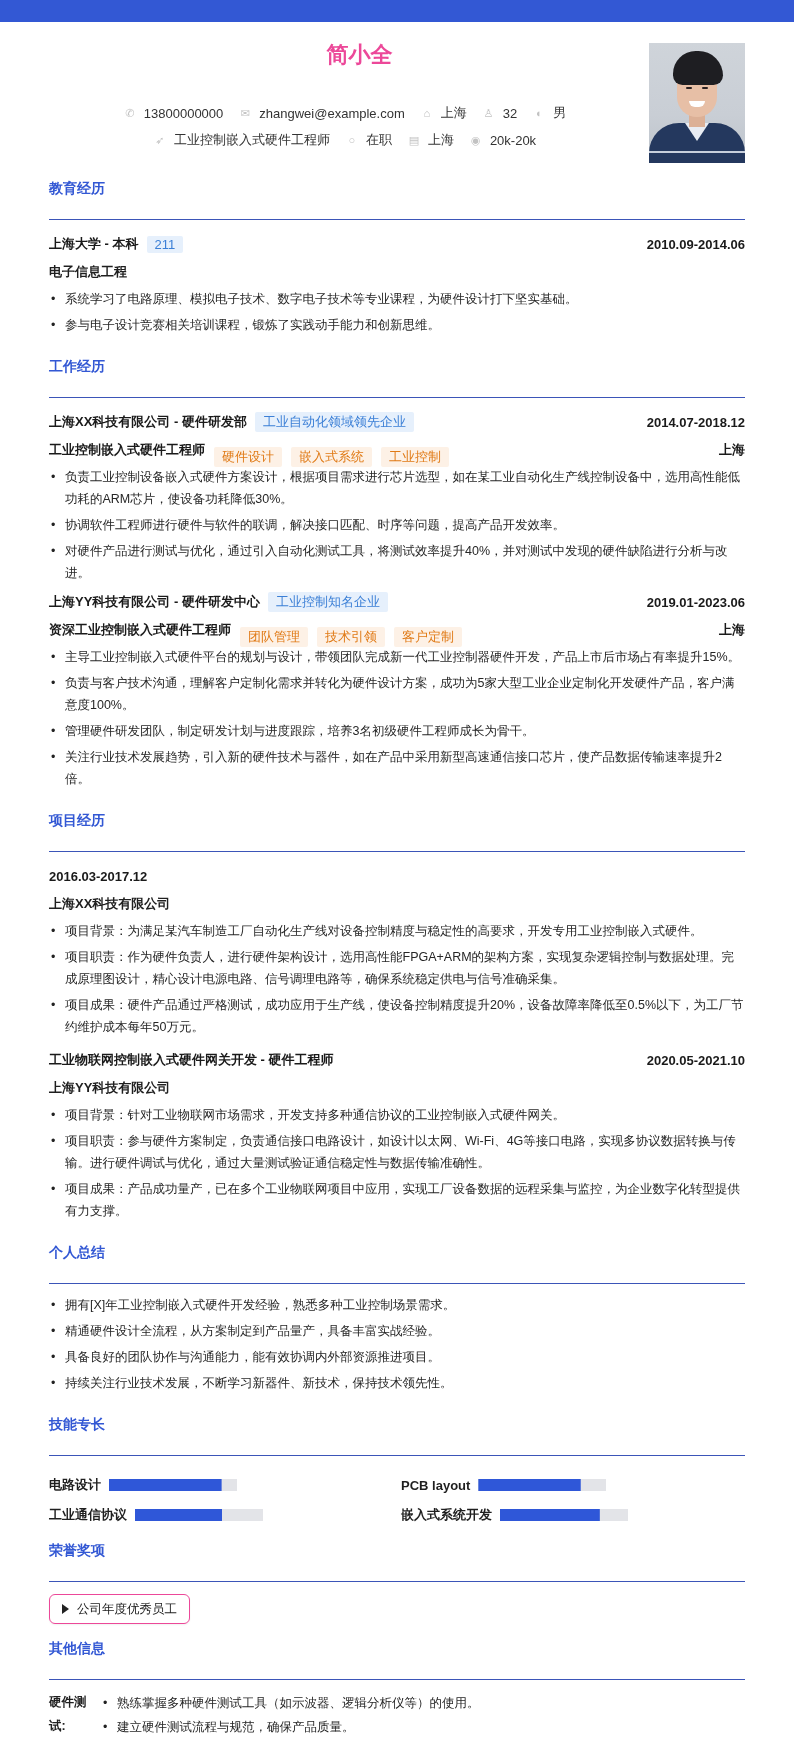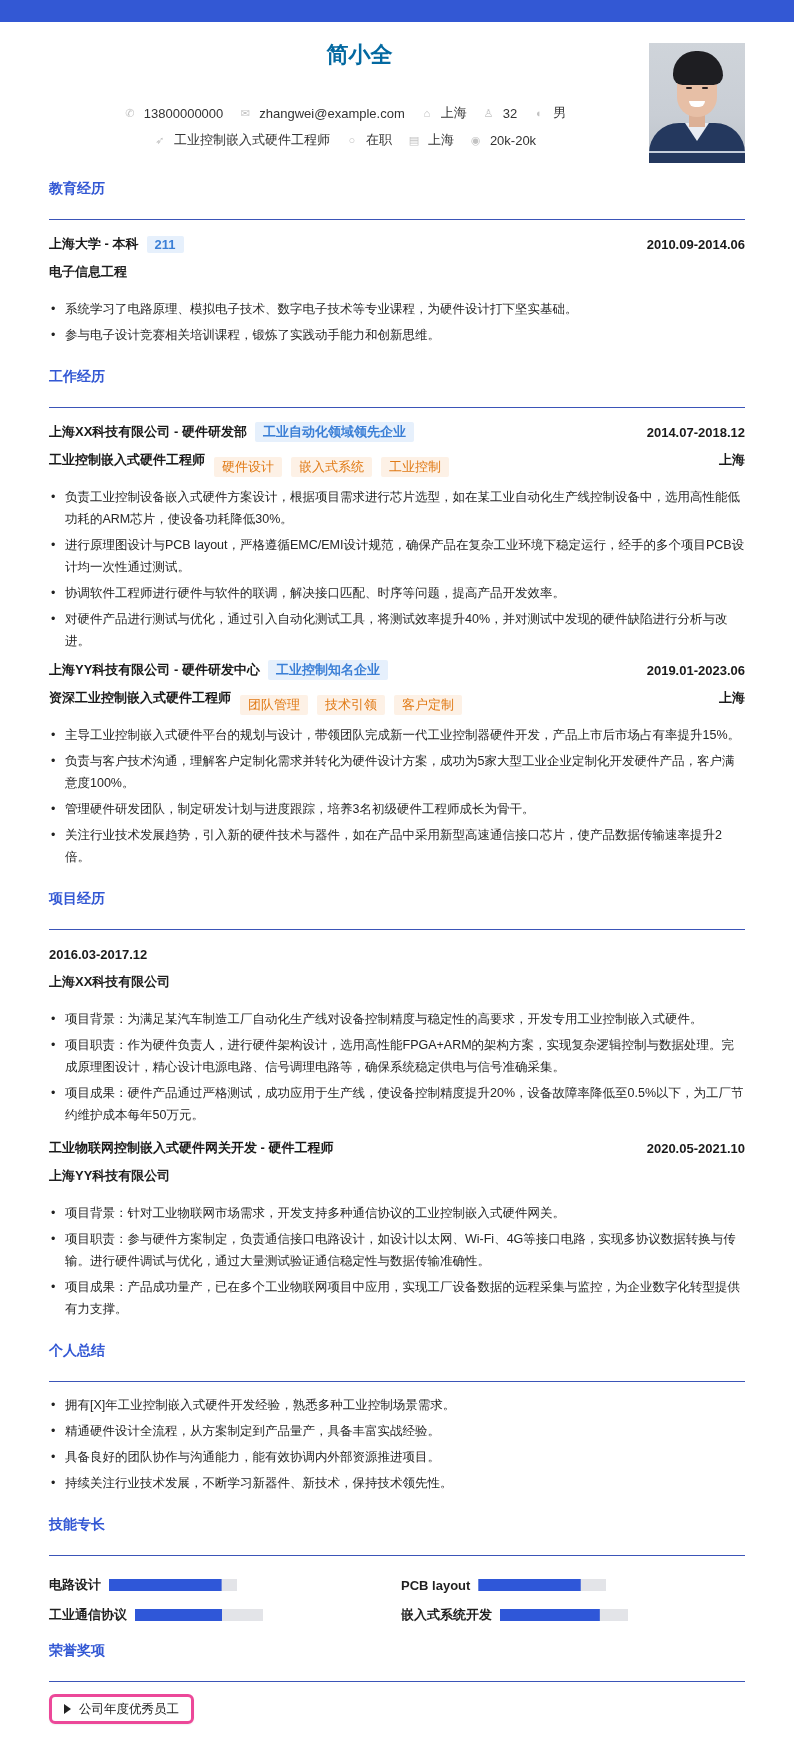--- a/index.html
+++ b/index.html
@@ -1,21 +1,21 @@
 <!DOCTYPE html>
 <html><head>
 <meta charset="utf-8">
 <style>
   * { box-sizing: border-box; margin: 0; padding: 0; }
   html, body { width: 794px; background: #ffffff; }
   body { font-family: "Liberation Sans", "DejaVu Sans", sans-serif; color: #1f1f1f; font-size: 13px; }
   .topbar { height: 22px; background: #3358d4; width: 100%; }
   .page { position: relative; padding: 0 49px 0 49px; }
   .header { position: relative; height: 158px; }
-  .name { position: absolute; left: 0; right: 0; top: 18px; text-align: center; font-size: 22px; font-weight: bold; color: #0369a1; padding-right: 75px; }
+  .name { position: absolute; left: 0; right: 0; top: 18px; text-align: center; font-size: 22px; font-weight: bold; color: #ec4899; padding-right: 75px; }
   .info-row { position: absolute; left: 0; right: 104px; display: flex; justify-content: center; align-items: center; gap: 0; font-size: 13px; color: #333; }
   .info-row.r1 { top: 82px; }
   .info-row.r2 { top: 109px; }
   .info-item { display: flex; align-items: center; margin: 0 8px; }
   .info-item .ic { width: 12px; height: 12px; margin-right: 8px; color: #c2c2c2; font-size: 11px; line-height: 12px; text-align: center; }
   .photo { position: absolute; right: 0; top: 21px; width: 96px; height: 120px; background: linear-gradient(180deg, #cfd4da 0%, #c9ced5 60%, #bcc3cb 100%); overflow: hidden; }
   .photo .hair { position: absolute; left: 24px; top: 8px; width: 50px; height: 34px; background: #1e1e22; border-radius: 24px 26px 10px 10px; }
   .photo .face { position: absolute; left: 28px; top: 22px; width: 40px; height: 52px; background: #e7bfa6; border-radius: 18px 18px 22px 22px; }
   .photo .eye { position: absolute; top: 44px; width: 6px; height: 2px; background: #2a2020; border-radius: 2px; }
   .photo .smile { position: absolute; left: 40px; top: 58px; width: 16px; height: 6px; background: #fff; border-radius: 0 0 8px 8px; }
@@ -23,34 +23,34 @@
   .photo .shirt { position: absolute; left: 0; top: 80px; width: 96px; height: 40px; background: #24385e; border-radius: 30px 30px 0 0; }
   .photo .collar { position: absolute; left: 36px; top: 80px; width: 24px; height: 18px; background: #e8ecf3; clip-path: polygon(0 0, 100% 0, 50% 100%); }
   .photo .stripe { position: absolute; left: 0; top: 108px; width: 96px; height: 2px; background: #c7cfdc; }
 
   .section { margin-top: 0; }
   .sec-title { font-size: 14px; font-weight: bold; color: #3358d4; padding-bottom: 21px; border-bottom: 1.5px solid #3b55b8; margin-bottom: 10px; }
   .row { display: flex; justify-content: space-between; align-items: center; height: 28px; font-size: 13px; }
   .row .left { display: flex; align-items: center; font-weight: bold; color: #1a1a1a; }
   .row .right { font-weight: bold; color: #1a1a1a; text-align: right; }
   .sub { font-weight: bold; height: 28px; display: flex; align-items: center; }
-  .tag-blue { display: inline-block; background: #e6f0fc; color: #3b7fd6; font-weight: bold; font-size: 13px; padding: 1px 8px; margin-left: 8px; border-radius: 2px; }
+  .tag-blue { display: inline-block; background: #e6f0fc; color: #3b7fd6; font-weight: normal; font-size: 13px; padding: 1px 8px; margin-left: 8px; border-radius: 2px; }
   .tag-orange { display: inline-block; background: #fdf1e6; color: #e07a16; font-weight: normal; font-size: 13px; padding: 1px 8px; margin-left: 9px; border-radius: 2px; margin-top: 13px; }
-  ul.bl { list-style: none; margin: 12px 0 0 0; }
+  ul.bl { list-style: none; margin: 2px 0 0 0; }
   ul.bl li { position: relative; padding-left: 16px; line-height: 22px; font-size: 12.5px; color: #262626; margin-bottom: 4px; }
   ul.bl li::before { content: "•"; position: absolute; left: 2px; top: 0; color: #222; }
   .gap-s { height: 18px; }
 
   .skills { display: grid; grid-template-columns: 352px 1fr; row-gap: 12px; margin-top: 20px; }
   .skill { display: flex; align-items: center; height: 18px; font-size: 13px; font-weight: bold; }
   .skill .bar { position: relative; height: 12px; background: #e3e4e8; width: 128px; margin-left: 8px; }
   .skill .fill { position: absolute; left: 0; top: 0; height: 12px; background: #2f57d8; clip-path: polygon(0 0, 100% 0, calc(100% - 0px) 100%, 0 100%); }
   .skill .fill::after { content: ""; position: absolute; right: -4px; top: 0; width: 4px; height: 12px; background: #9bb4ee; clip-path: polygon(0 0, 30% 0, 100% 100%, 70% 100%); }
 
-  .award { display: inline-flex; align-items: center; border: 3px solid #ec4899; border-radius: 6px; padding: 0 12px; height: 30px; margin-top: 2px; font-size: 12.5px; color: #222; box-shadow: 0 1px 2px rgba(0,0,0,0.06); }
+  .award { display: inline-flex; align-items: center; border: 1px solid #ec4899; border-radius: 6px; padding: 0 12px; height: 30px; margin-top: 2px; font-size: 12.5px; color: #222; box-shadow: 0 1px 2px rgba(0,0,0,0.06); }
   .award .tri { width: 0; height: 0; border-left: 7px solid #222; border-top: 5px solid transparent; border-bottom: 5px solid transparent; margin-right: 8px; }
 
   .other { display: flex; margin-top: 2px; }
   .other .label { font-weight: bold; font-size: 12.5px; width: 52px; line-height: 24px; }
   .other ul.bl li { margin-bottom: 2px; line-height: 22px; }
 </style>
 </head>
 <body>
 
 <div class="topbar"></div>
@@ -147,21 +147,20 @@
         <div class="left">
           <span>工业控制嵌入式硬件工程师</span>
           <span class="tag-orange">硬件设计</span>
           <span class="tag-orange">嵌入式系统</span>
           <span class="tag-orange">工业控制</span>
         </div>
         <div class="right">上海</div>
       </div>
       <ul class="bl">
         <li>负责工业控制设备嵌入式硬件方案设计，根据项目需求进行芯片选型，如在某工业自动化生产线控制设备中，选用高性能低功耗的ARM芯片，使设备功耗降低30%。</li>
-        <li>进行原理图设计与PCB layout，严格遵循EMC/EMI设计规范，确保产品在复杂工业环境下稳定运行，经手的多个项目PCB设计均一次性通过测试。</li>
         <li>协调软件工程师进行硬件与软件的联调，解决接口匹配、时序等问题，提高产品开发效率。</li>
         <li>对硬件产品进行测试与优化，通过引入自动化测试工具，将测试效率提升40%，并对测试中发现的硬件缺陷进行分析与改进。</li>
       </ul>
     </div>
 
     <div style="margin-top:2px">
       <div class="row">
         <div class="left">
           <span>上海YY科技有限公司 - 硬件研发中心</span>
           <span class="tag-blue">工业控制知名企业</span>

